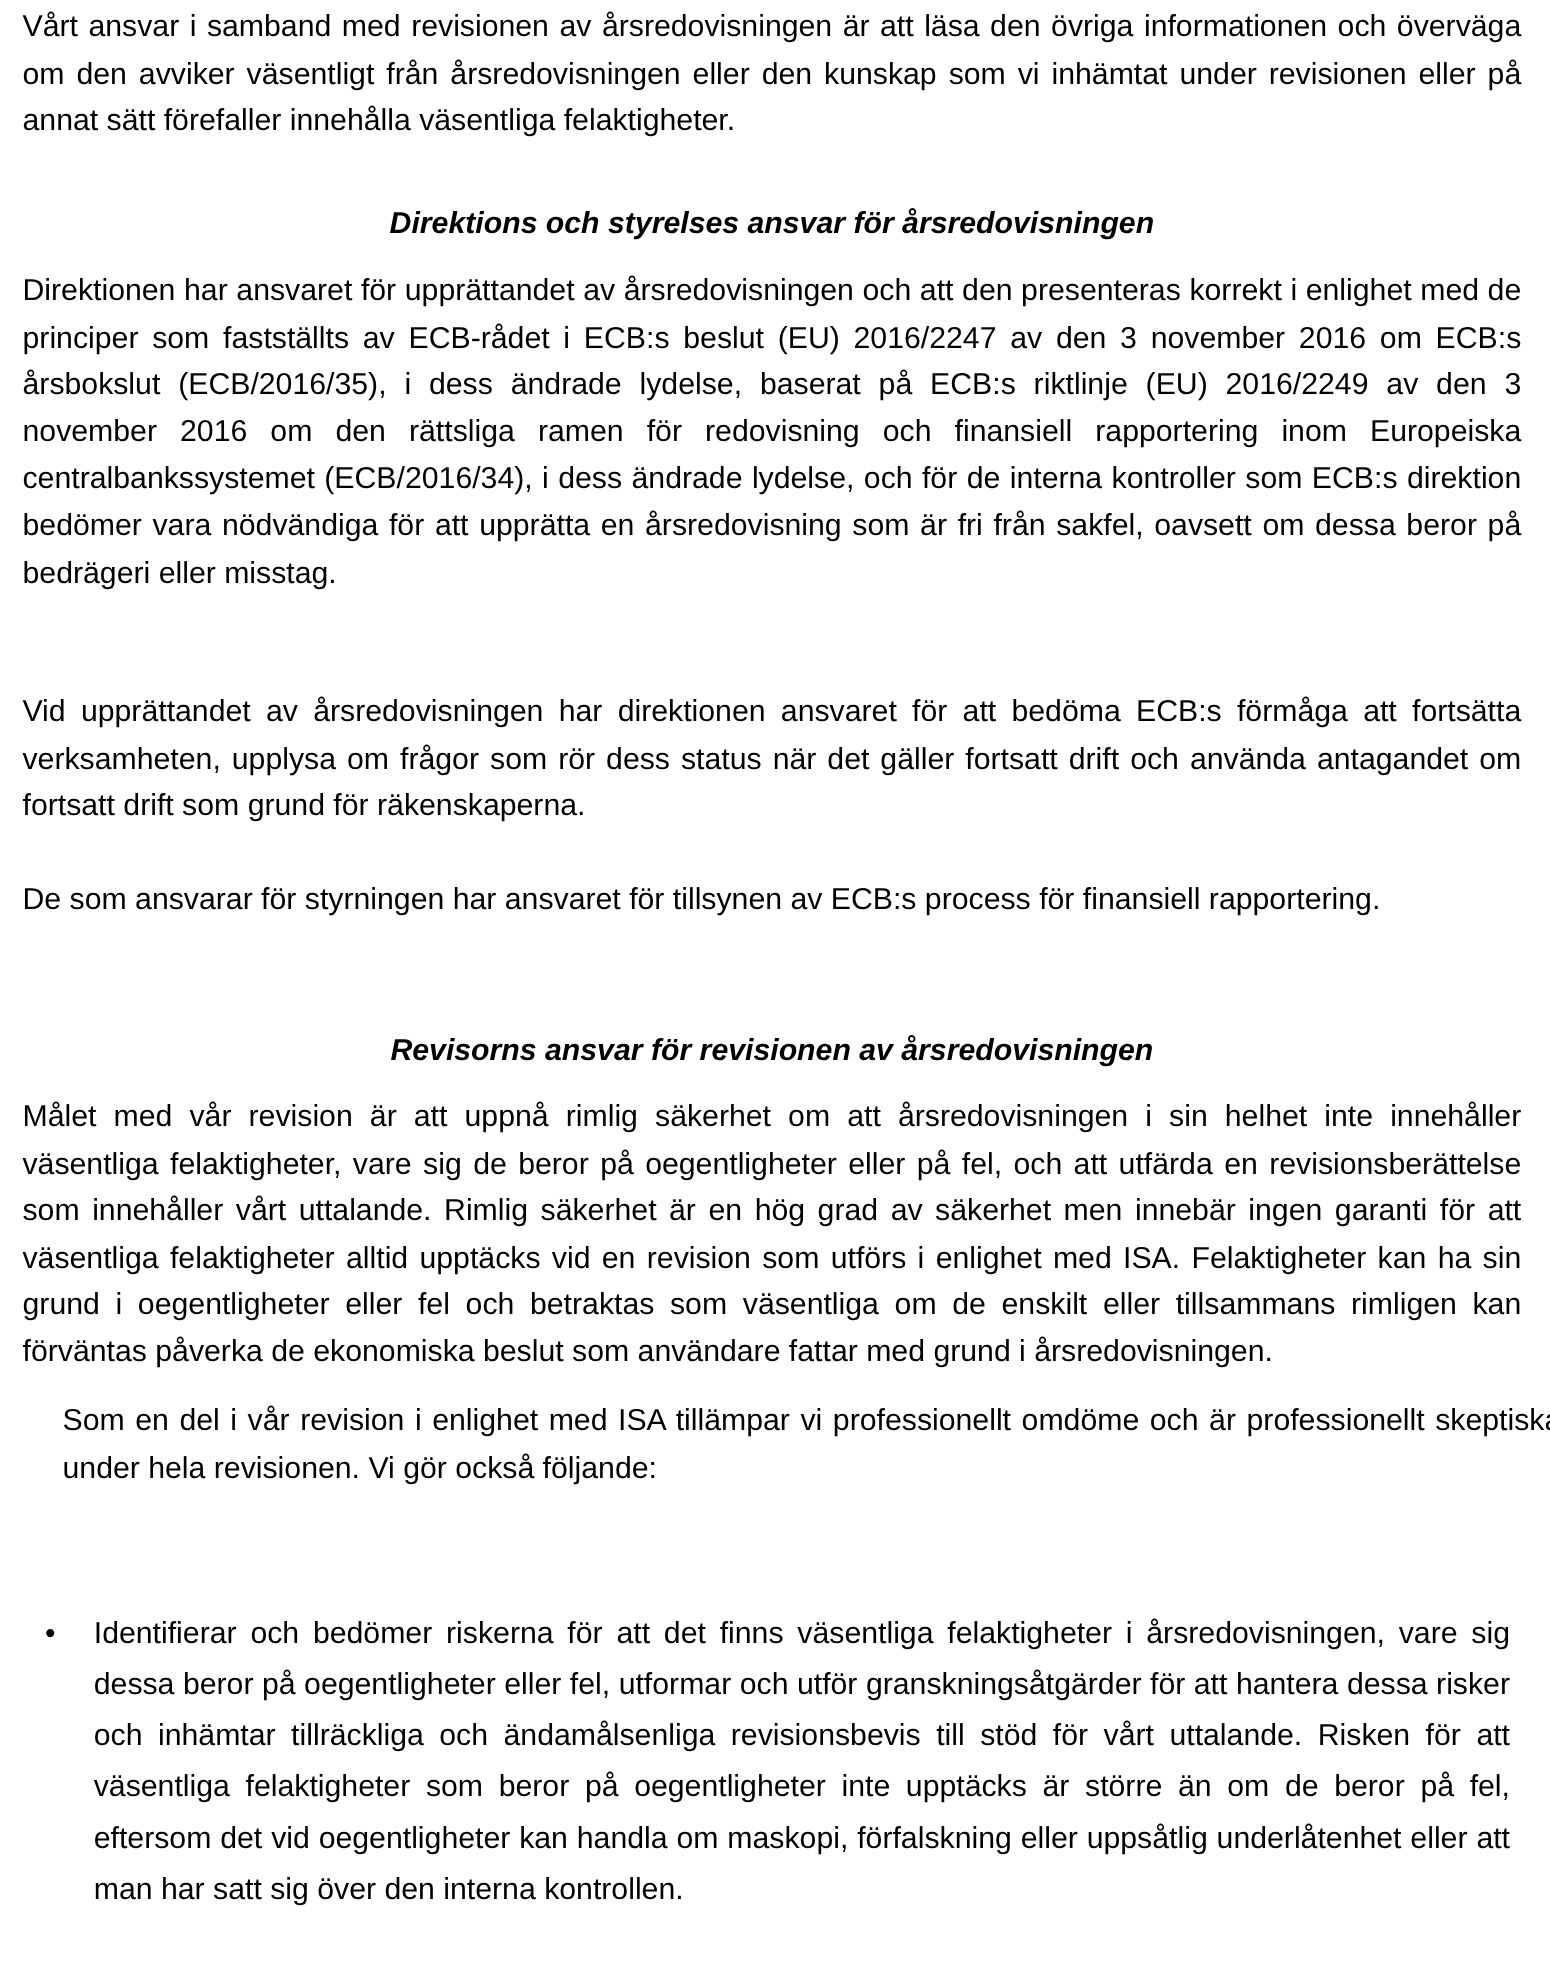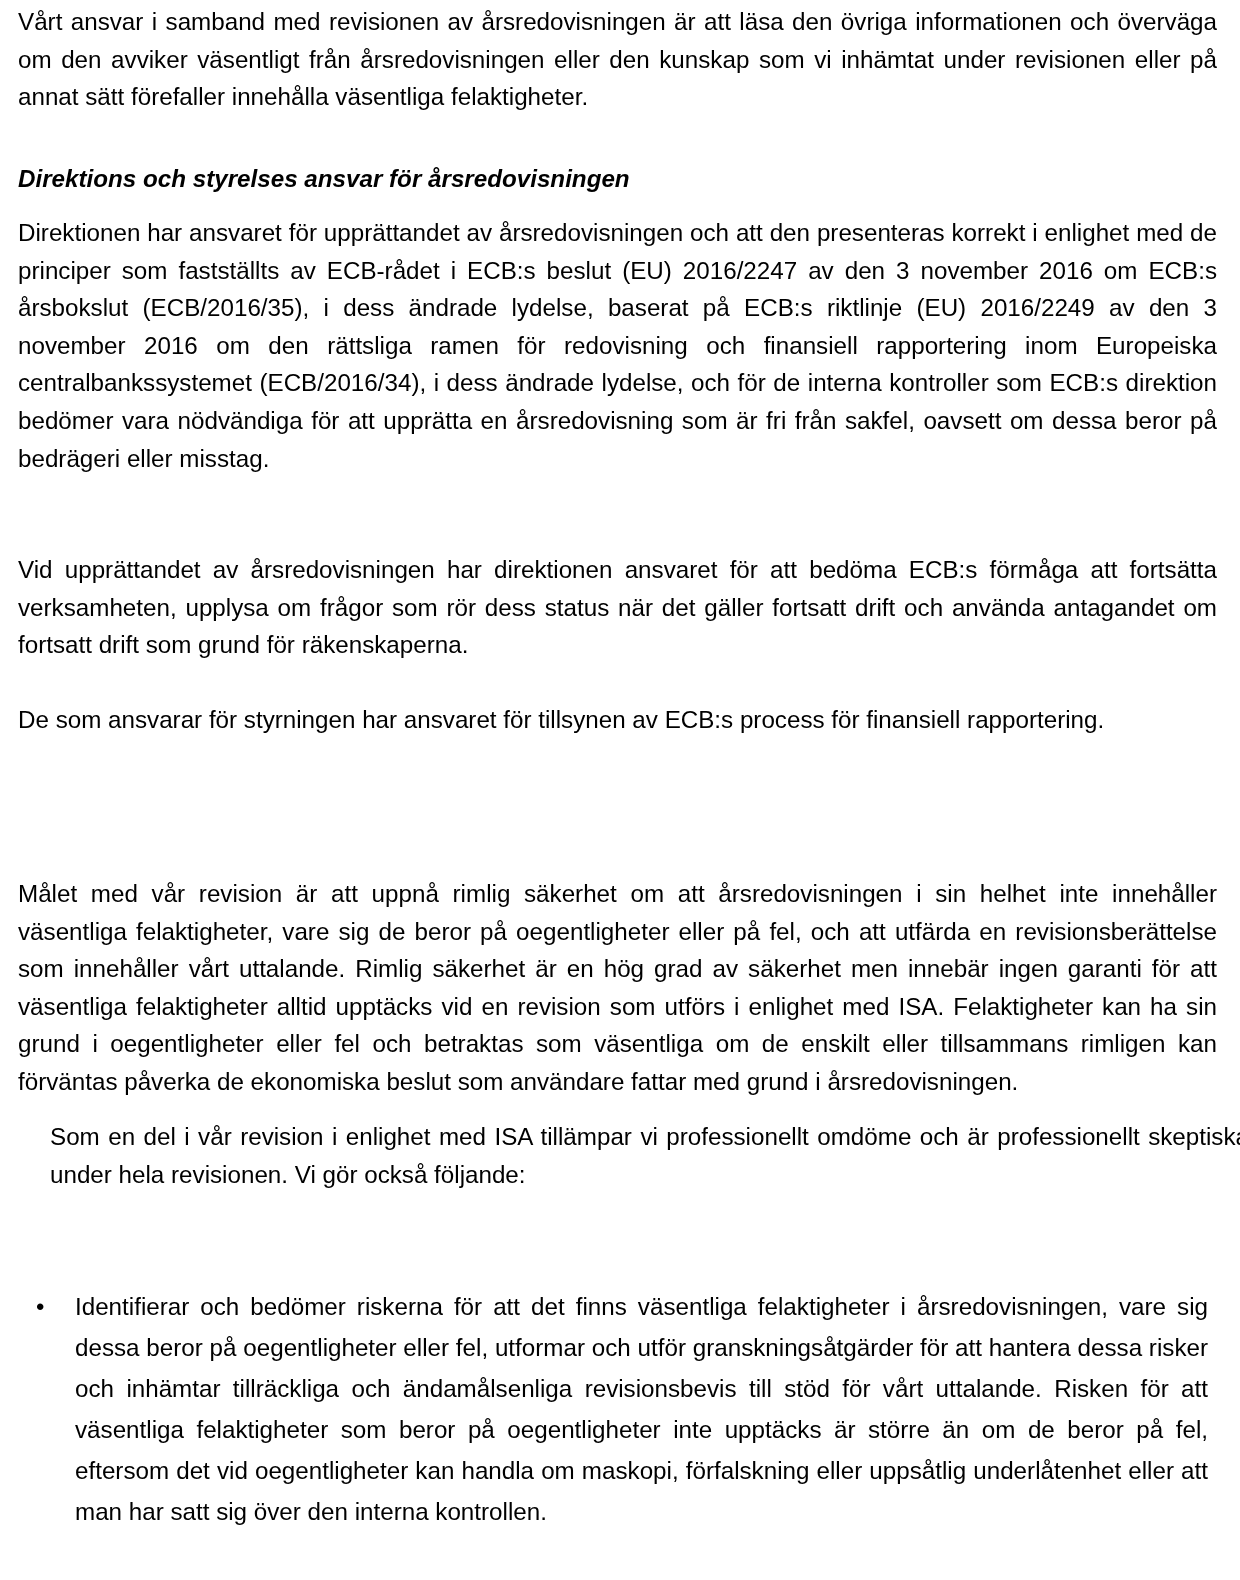--- a/index.html
+++ b/index.html
@@ -27,20 +27,21 @@
   }
   .heading {
     position: absolute;
     left: 18px;
     width: 1199px;
     margin: 0;
     font-size: 24.2px;
     line-height: 30px;
     font-weight: bold;
     font-style: italic;
+    text-align: center;
   }
   .list {
     position: absolute;
     left: 0;
     width: 1240px;
     margin: 0;
     padding: 0;
     list-style: none;
   }
   .list-item {
@@ -68,20 +69,21 @@
   <p class="block" style="top: 3px;">Vårt ansvar i samband med revisionen av årsredovisningen är att läsa den övriga informationen och överväga om den avviker väsentligt från årsredovisningen eller den kunskap som vi inhämtat under revisionen eller på annat sätt förefaller innehålla väsentliga felaktigheter.</p>
 
   <h2 class="heading" style="top: 164px;">Direktions och styrelses ansvar för årsredovisningen</h2>
 
   <p class="block" style="top: 214px;">Direktionen har ansvaret för upprättandet av årsredovisningen och att den presenteras korrekt i enlighet med de principer som fastställts av ECB-rådet i ECB:s beslut (EU) 2016/2247 av den 3 november 2016 om ECB:s årsbokslut (ECB/2016/35), i dess ändrade lydelse, baserat på ECB:s riktlinje (EU) 2016/2249 av den 3 november 2016 om den rättsliga ramen för redovisning och finansiell rapportering inom Europeiska centralbankssystemet (ECB/2016/34), i dess ändrade lydelse, och för de interna kontroller som ECB:s direktion bedömer vara nödvändiga för att upprätta en årsredovisning som är fri från sakfel, oavsett om dessa beror på bedrägeri eller misstag.</p>
 
   <p class="block" style="top: 701px;">De som ansvarar för styrningen har ansvaret för tillsynen av ECB:s process för finansiell rapportering.</p>
 
   <p class="block" style="top: 551px;">Vid upprättandet av årsredovisningen har direktionen ansvaret för att bedöma ECB:s förmåga att fortsätta verksamheten, upplysa om frågor som rör dess status när det gäller fortsatt drift och använda antagandet om fortsatt drift som grund för räkenskaperna.</p>
 
+  <h2 class="heading" style="top: 826px;">Revisorns ansvar för revisionen av årsredovisningen</h2>
 
   <p class="block" style="top: 875px;">Målet med vår revision är att uppnå rimlig säkerhet om att årsredovisningen i sin helhet inte innehåller väsentliga felaktigheter, vare sig de beror på oegentligheter eller på fel, och att utfärda en revisionsberättelse som innehåller vårt uttalande. Rimlig säkerhet är en hög grad av säkerhet men innebär ingen garanti för att väsentliga felaktigheter alltid upptäcks vid en revision som utförs i enlighet med ISA. Felaktigheter kan ha sin grund i oegentligheter eller fel och betraktas som väsentliga om de enskilt eller tillsammans rimligen kan förväntas påverka de ekonomiska beslut som användare fattar med grund i årsredovisningen.</p>
 
   <p class="block" style="top: 1118px; margin-left: 32px;">Som en del i vår revision i enlighet med ISA tillämpar vi professionellt omdöme och är professionellt skeptiska under hela revisionen. Vi gör också följande:</p>
 
   <ul class="list" style="top: 1286px;">
     <li class="list-item">
       <span class="bullet">•</span>
       <span>Identifierar och bedömer riskerna för att det finns väsentliga felaktigheter i årsredovisningen, vare sig dessa beror på oegentligheter eller fel, utformar och utför granskningsåtgärder för att hantera dessa risker och inhämtar tillräckliga och ändamålsenliga revisionsbevis till stöd för vårt uttalande. Risken för att väsentliga felaktigheter som beror på oegentligheter inte upptäcks är större än om de beror på fel, eftersom det vid oegentligheter kan handla om maskopi, förfalskning eller uppsåtlig underlåtenhet eller att man har satt sig över den interna kontrollen.</span>
     </li>

